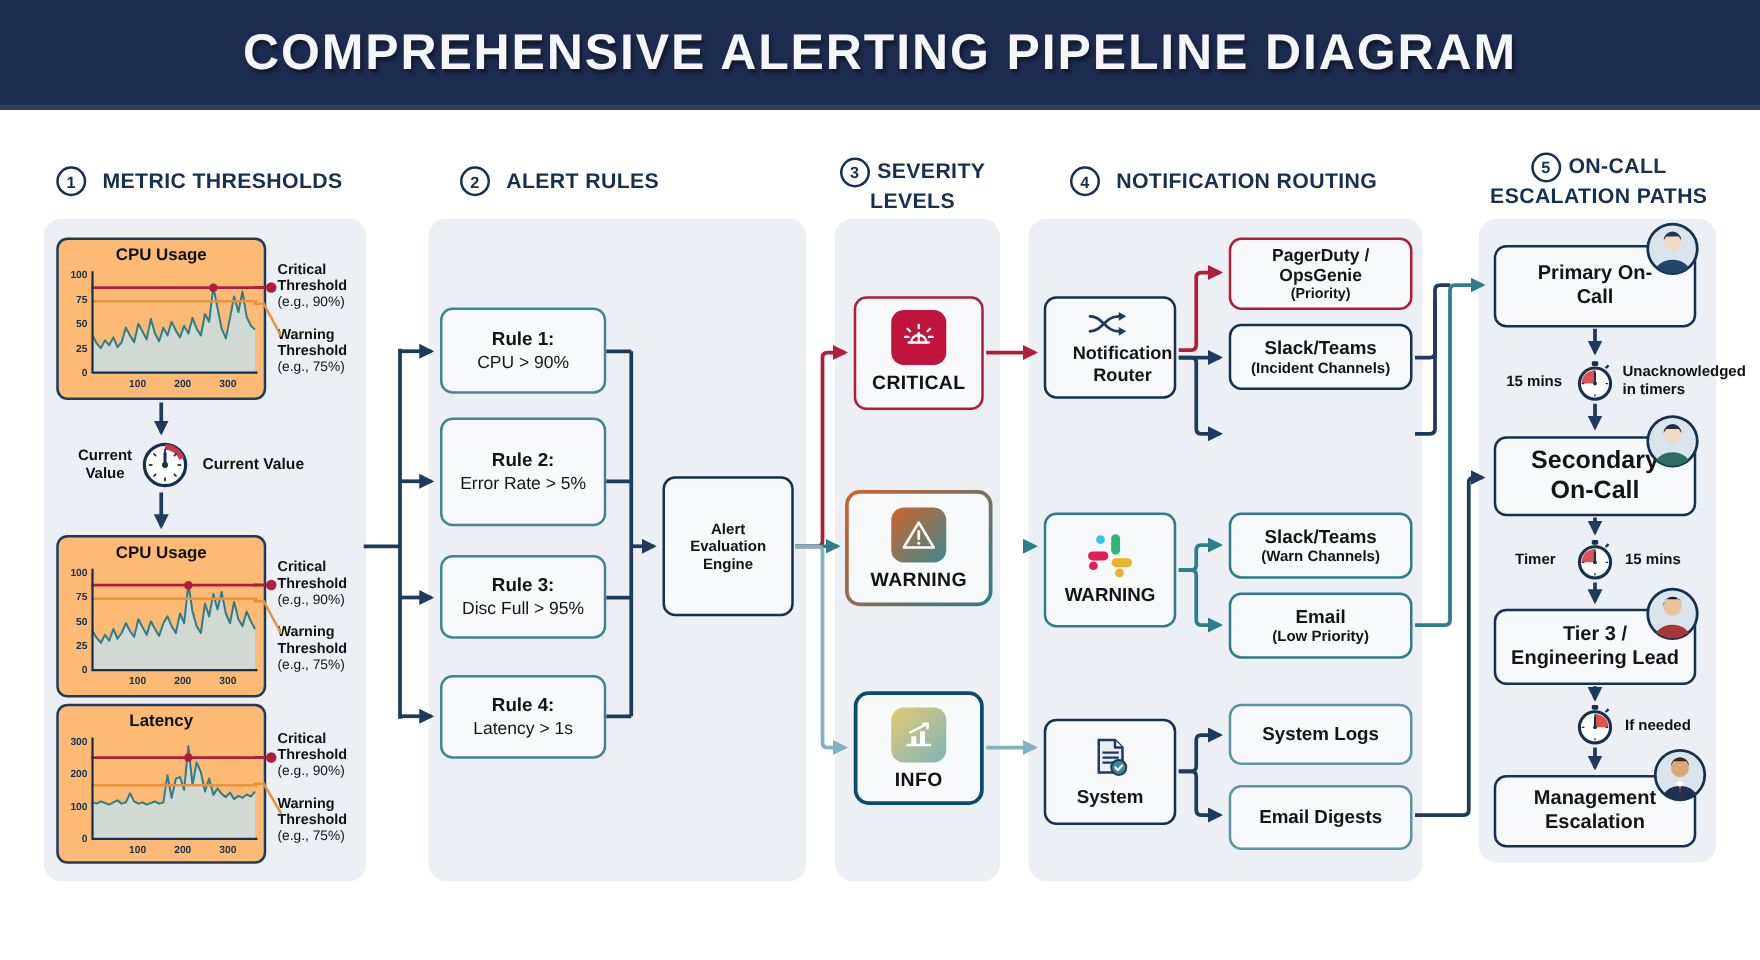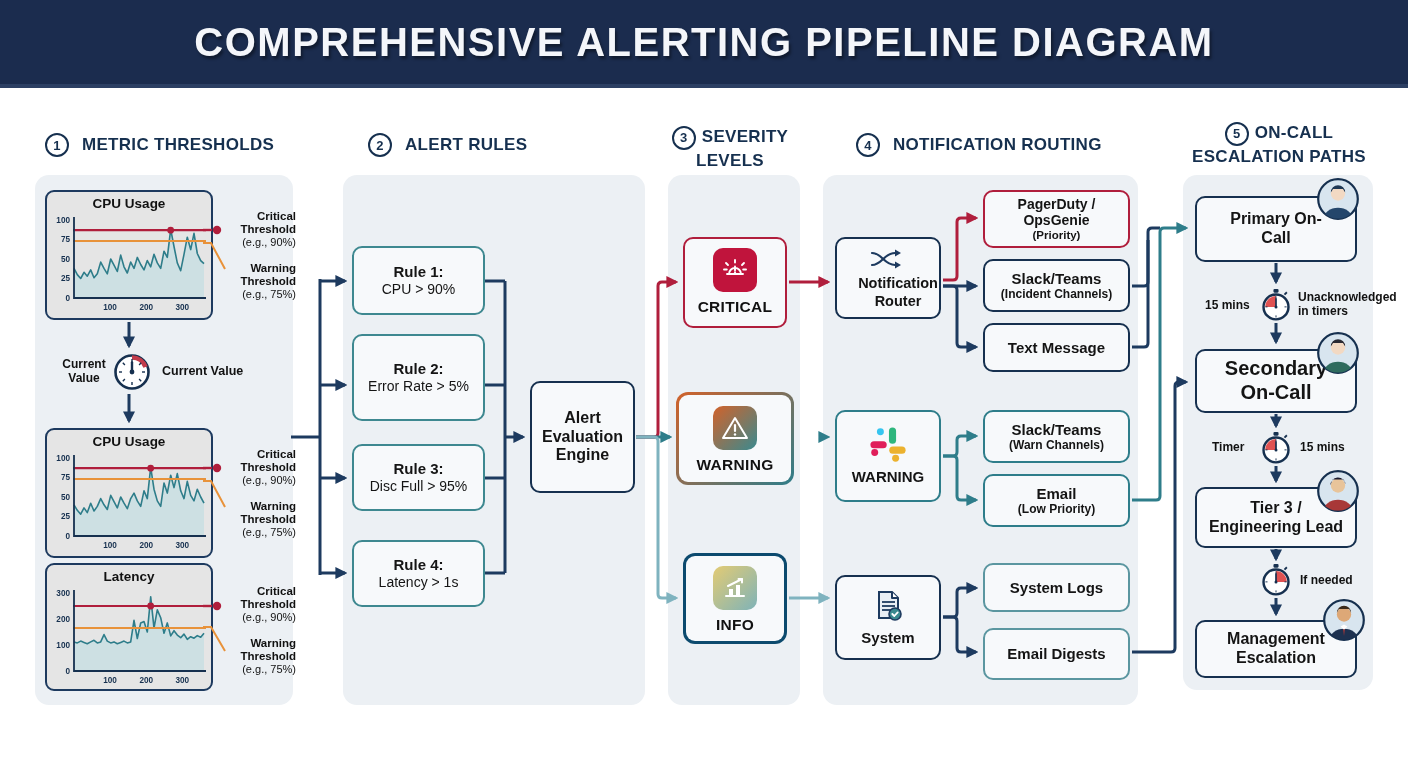--- a/index.html
+++ b/index.html
@@ -30,24 +30,24 @@
   .redbox  { border-color:#b01e3c; }
   .tealbox { border-color:#2e7d8a; }
   .ltealbox{ border-color:#5b96a0; }
   .yellowwrap, .gradwrap { position:absolute; border-radius:12px; padding:3px; }
   .gradwrap  { background:linear-gradient(135deg,#d2622a,#2e7d8a); }
   .yellowwrap{ background:#0c4a6e; }
   .gradinner { width:100%; height:100%; background:#f7f9fb; border-radius:9px;
                display:flex; flex-direction:column; align-items:center; justify-content:center;
                text-align:center; color:#141414; }
 
-  .chartbox { position:absolute; background:#e5e5e5; border:2px solid #1d3a5f; border-radius:9px; }
+  .chartbox { position:absolute; background:#fdba74; border:2px solid #1d3a5f; border-radius:9px; }
   .chartbox .ctitle { font-weight:800; font-size:13.5px; color:#111; text-align:center; margin-top:4px; }
 
-  .thlabel { position:absolute; width:74px; font-size:11px; line-height:1.15; color:#111;text-align:right; }
+  .thlabel { position:absolute; width:74px; font-size:11px; line-height:1.15; color:#111; }
   .thlabel .nm { font-weight:800; font-size:11.5px; }
   .thlabel .vl { font-weight:400; font-size:11px; }
 
   .minitext { position:absolute; font-weight:800; color:#111; }
 
   .sevicon { width:44px; height:44px; border-radius:10px; display:flex; align-items:center; justify-content:center; margin-bottom:6px; }
   .sevlabel { font-weight:800; font-size:15.5px; color:#111; letter-spacing:.3px; }
 
   svg.overlay { position:absolute; left:0; top:0; width:1408px; height:768px; pointer-events:none; z-index:40; }
   .absicon { position:absolute; z-index:45; }
@@ -200,21 +200,21 @@
   </div>
   <div class="box rulebox" style="left:352px; top:444px; width:133px; height:67px;">
     <div class="main" style="font-size:15px;">Rule 3:</div>
     <div style="font-size:14px;">Disc Full &gt; 95%</div>
   </div>
   <div class="box rulebox" style="left:352px; top:540px; width:133px; height:67px;">
     <div class="main" style="font-size:15px;">Rule 4:</div>
     <div style="font-size:14px;">Latency &gt; 1s</div>
   </div>
   <div class="box" style="left:530px; top:381px; width:105px; height:112px;">
-    <div class="main" style="font-size:16px; width:88px;">Alert Evaluation Engine</div>
+    <div class="main" style="font-size:12px; width:88px;">Alert Evaluation Engine</div>
   </div>
 
   <div class="box redbox" style="left:683px; top:237px; width:104px; height:91px;">
     <div class="sevicon" style="background:#c0143c;">
       <svg width="30" height="30" viewBox="0 0 30 30">
         <g stroke="#fff" stroke-width="1.9" fill="none" stroke-linecap="round">
           <path d="M9,19 a6,6 0 0 1 12,0"></path>
           <line x1="7" y1="19" x2="23" y2="19"></line>
           <line x1="15" y1="5" x2="15" y2="7.5"></line>
           <line x1="6" y1="8" x2="8" y2="10"></line>
@@ -271,23 +271,20 @@
     <div class="main" style="font-size:14.5px; width:100px; margin-top:3px;padding-left:20px;">Notification Router</div>
   </div>
 
   <div class="box redbox" style="left:983px; top:190px; width:147px; height:58px;">
     <div class="main" style="font-size:14px; width:120px;">PagerDuty / OpsGenie</div>
     <div class="sub" style="font-size:11.5px;">(Priority)</div>
   </div>
   <div class="box" style="left:983px; top:259px; width:147px; height:53px;">
     <div class="main" style="font-size:15px;">Slack/Teams</div>
     <div class="sub" style="font-size:12px;">(Incident Channels)</div>
-  </div>
-  <div class="box" style="left:983px; top:323px; width:147px; height:49px;">
-    <div class="main" style="font-size:15px;">Text Message</div>
   </div>
 
   <div class="box tealbox" style="left:835px; top:410px; width:106px; height:92px;">
     <svg width="38" height="38" viewBox="0 0 24 24">
       <circle cx="7.2" cy="3.6" r="2.2" fill="#36C5F0"></circle>
       <rect x="12.6" y="0.9" width="4.5" height="10.3" rx="2.25" fill="#2EB67D"></rect>
       <rect x="0.9" y="9.6" width="10.3" height="4.5" rx="2.25" fill="#E01E5A"></rect>
       <circle cx="3.6" cy="16.8" r="2.2" fill="#E01E5A"></circle>
       <rect x="12.8" y="13.0" width="10.3" height="4.5" rx="2.25" fill="#ECB22E"></rect>
       <circle cx="16.8" cy="20.4" r="2.2" fill="#ECB22E"></circle>

